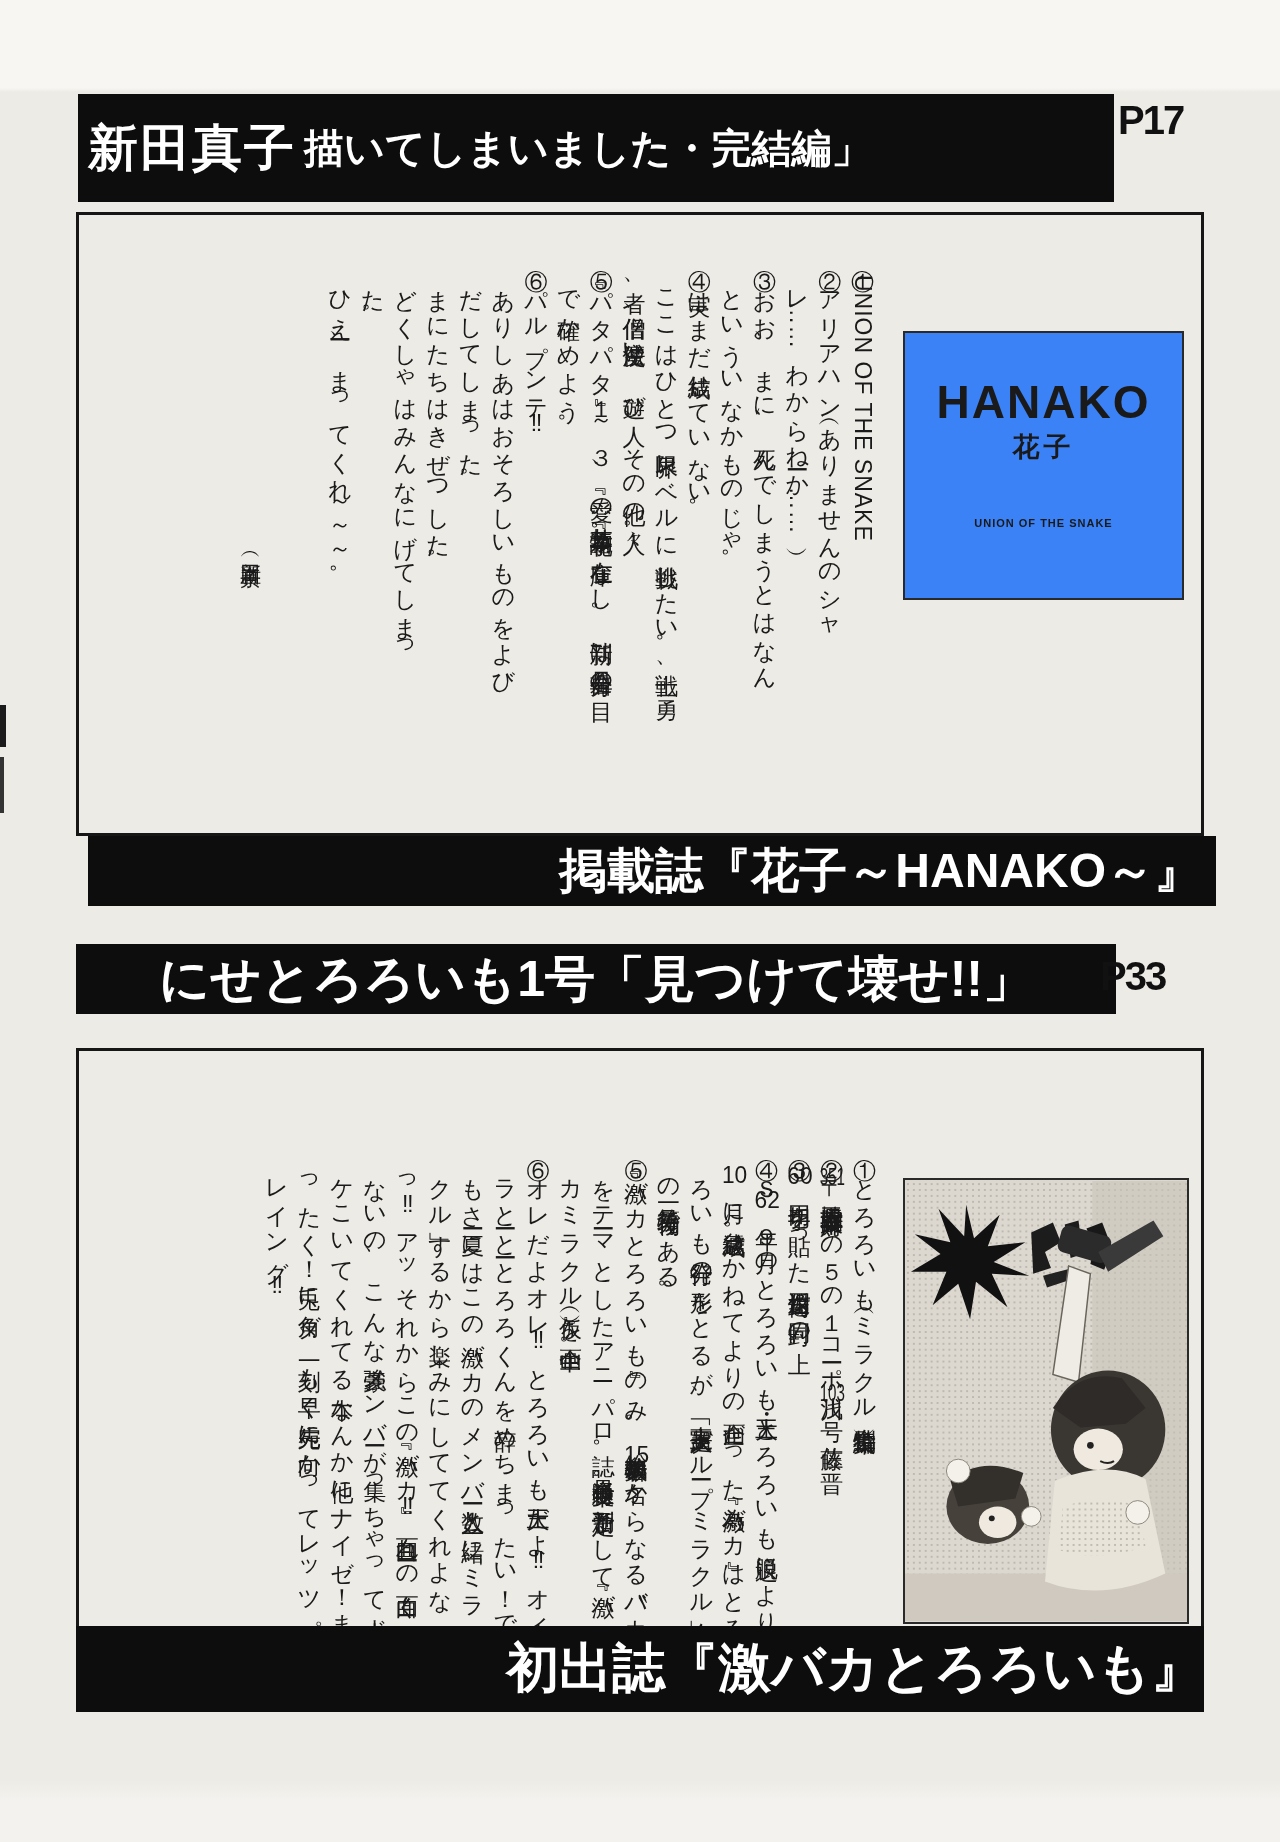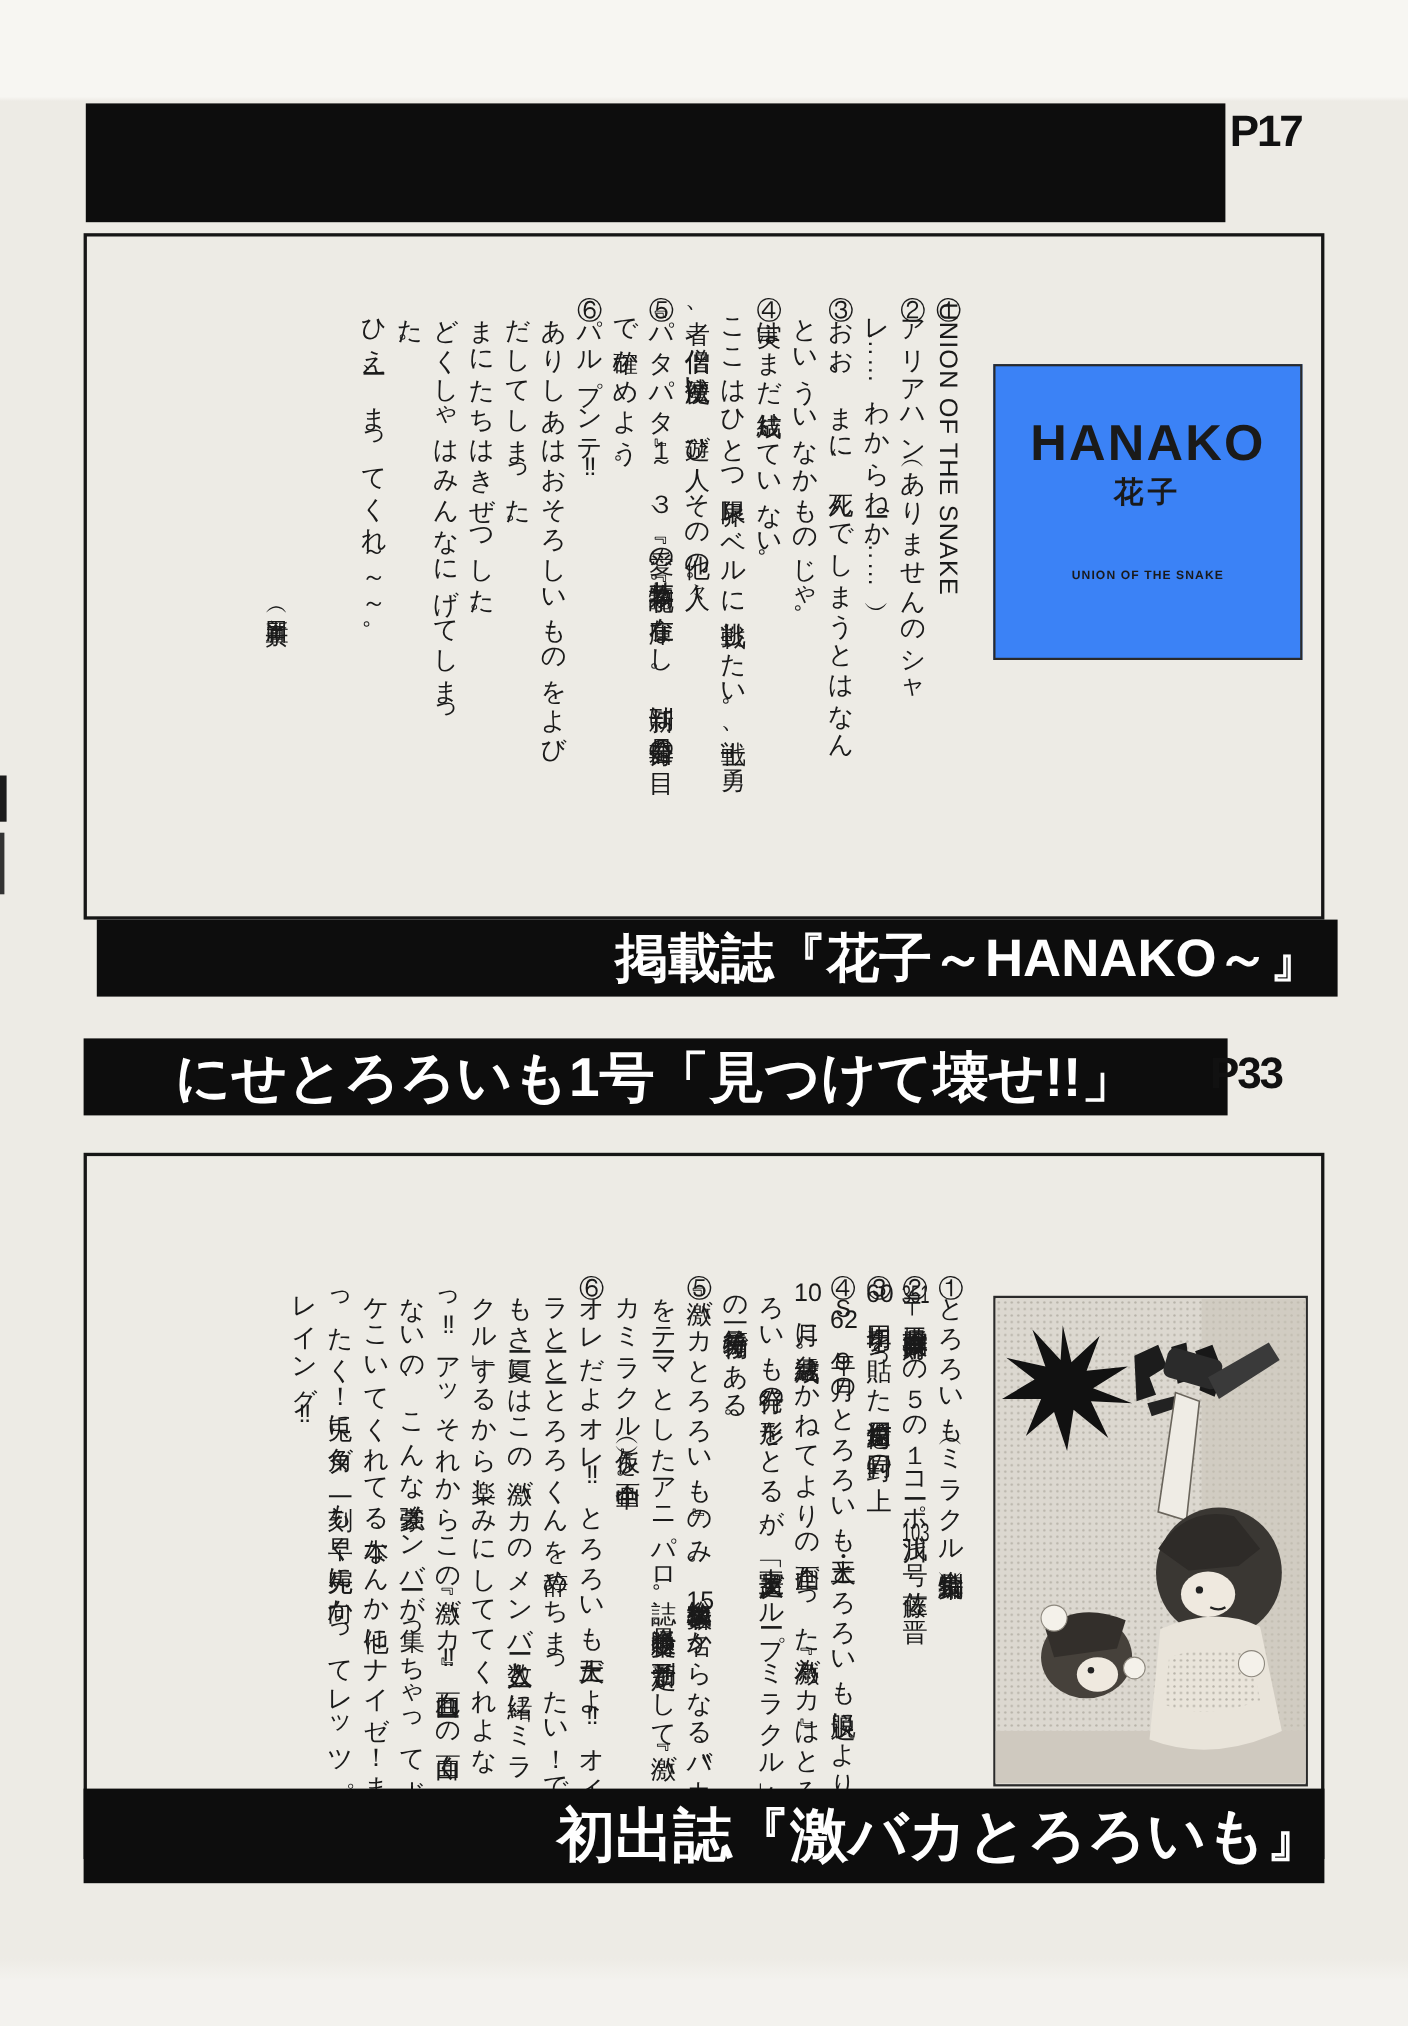--- a/index.html
+++ b/index.html
@@ -48,21 +48,23 @@
   .mark1{left:0;top:705px;width:6px;height:42px;background:#1b1b1b;}
   .mark2{left:0;top:757px;width:4px;height:56px;background:#333;}
 </style>
 </head>
 <body>
 
 <div class="abs mark1"></div>
 <div class="abs mark2"></div>
 
 <div class="abs banner header-banner">
+  <span class="author">新田真子</span>
   <div class="htitles">
+    <div>描いてしまいました・完結編」</div>
   </div>
 </div>
 <div class="abs pageref p17">P17</div>
 
 <div class="abs frame upper-box"></div>
 
 <div class="abs cover">
   <div class="ctitle">HANAKO</div>
   <div class="csub">花子</div>
   <div class="cimp">UNION OF THE SNAKE</div>

